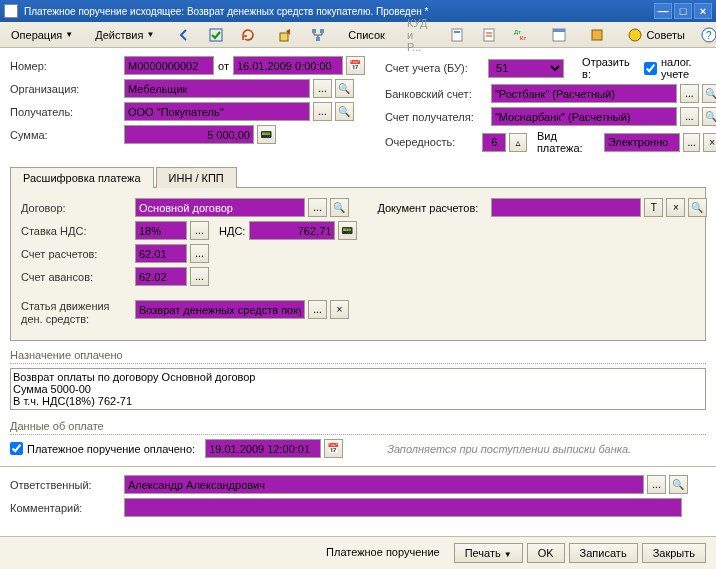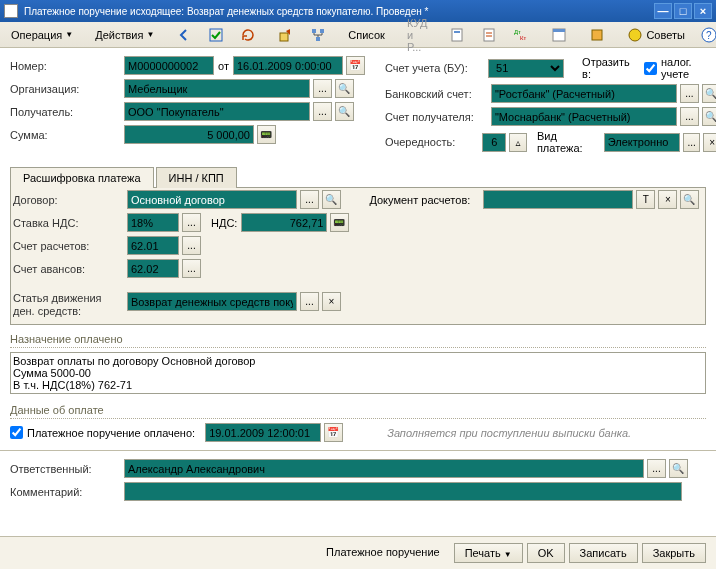--- a/index.html
+++ b/index.html
@@ -11,29 +11,29 @@
 .winbtn { width: 18px; height: 16px; background: #3a7ad0; border: 1px solid #5a9ae0; color: #fff; display: flex; align-items: center; justify-content: center; font-weight: bold; cursor: pointer; }
 .toolbar { background: linear-gradient(#f0ede3, #e8e4d8); border-bottom: 1px solid #c0bca8; height: 26px; display: flex; align-items: center; padding: 0 4px; gap: 2px; }
 .tbbtn { padding: 2px 6px; border: 1px solid transparent; cursor: pointer; display: flex; align-items: center; gap: 3px; }
 .tbicon { display: inline-block; width: 16px; height: 16px; }
 .sep { width: 1px; height: 20px; background: #c0bca8; margin: 0 2px; }
 .dd { font-size: 8px; }
 .content { padding: 8px 10px 4px 10px; }
 .row { display: flex; align-items: center; margin-bottom: 4px; gap: 4px; }
 .lbl { width: 110px; color: #333; }
 .lbl2 { width: 102px; color: #333; }
-input[type=text], select { border: 1px solid #a0a090; font-family: inherit; font-size: 11px; padding: 1px 3px; height: 19px; background: #0f766e; }
+input[type=text], select { border: 1px solid #a0a090; font-family: inherit; font-size: 11px; padding: 1px 3px; height: 19px; background: #a21caf; }
 input[type=text].ra { text-align: right; }
 .ibtn { width: 19px; height: 19px; border: 1px solid #a0a090; background: linear-gradient(#f8f6ee,#e8e4d4); display: inline-flex; align-items: center; justify-content: center; cursor: pointer; font-size: 10px; margin-left: -1px; }
 .two-col { display: flex; gap: 20px; }
 .col { flex: 1; }
 .tabs { border-bottom: 1px solid #a0a090; display: flex; margin-top: 8px; }
 .tab { padding: 4px 12px; border: 1px solid #a0a090; border-bottom: none; background: #ece8da; cursor: pointer; margin-right: 2px; position: relative; top: 1px; }
 .tab.active { background: #f5f2e8; }
-.tabbody { border: 1px solid #a0a090; border-top: none; padding: 2px; background: #f5f2e8; }
+.tabbody { border: 1px solid #a0a090; border-top: none; padding: 10px; background: #f5f2e8; }
 .group-title { color: #6a6850; font-size: 11px; margin: 8px 0 4px 0; border-bottom: 1px dotted #b0ac98; padding-bottom: 2px; }
 textarea { width: 100%; border: 1px solid #a0a090; font-family: inherit; font-size: 11px; padding: 2px; resize: none; }
 .footer { border-top: 1px solid #c0bca8; padding: 6px 10px; display: flex; justify-content: flex-end; gap: 4px; background: #f5f2e8; position: absolute; bottom: 0; width: 716px; }
 .fbtn { padding: 3px 10px; border: 1px solid #a0a090; background: linear-gradient(#f8f6ee,#e8e4d4); cursor: pointer; }
 .checkbox { width: 13px; height: 13px; }
 .sel { background: #316ac5; color: #fff; }
 .muted { color: #999; }
 .hint { color: #888; font-style: italic; }
 </style>
 </head>

